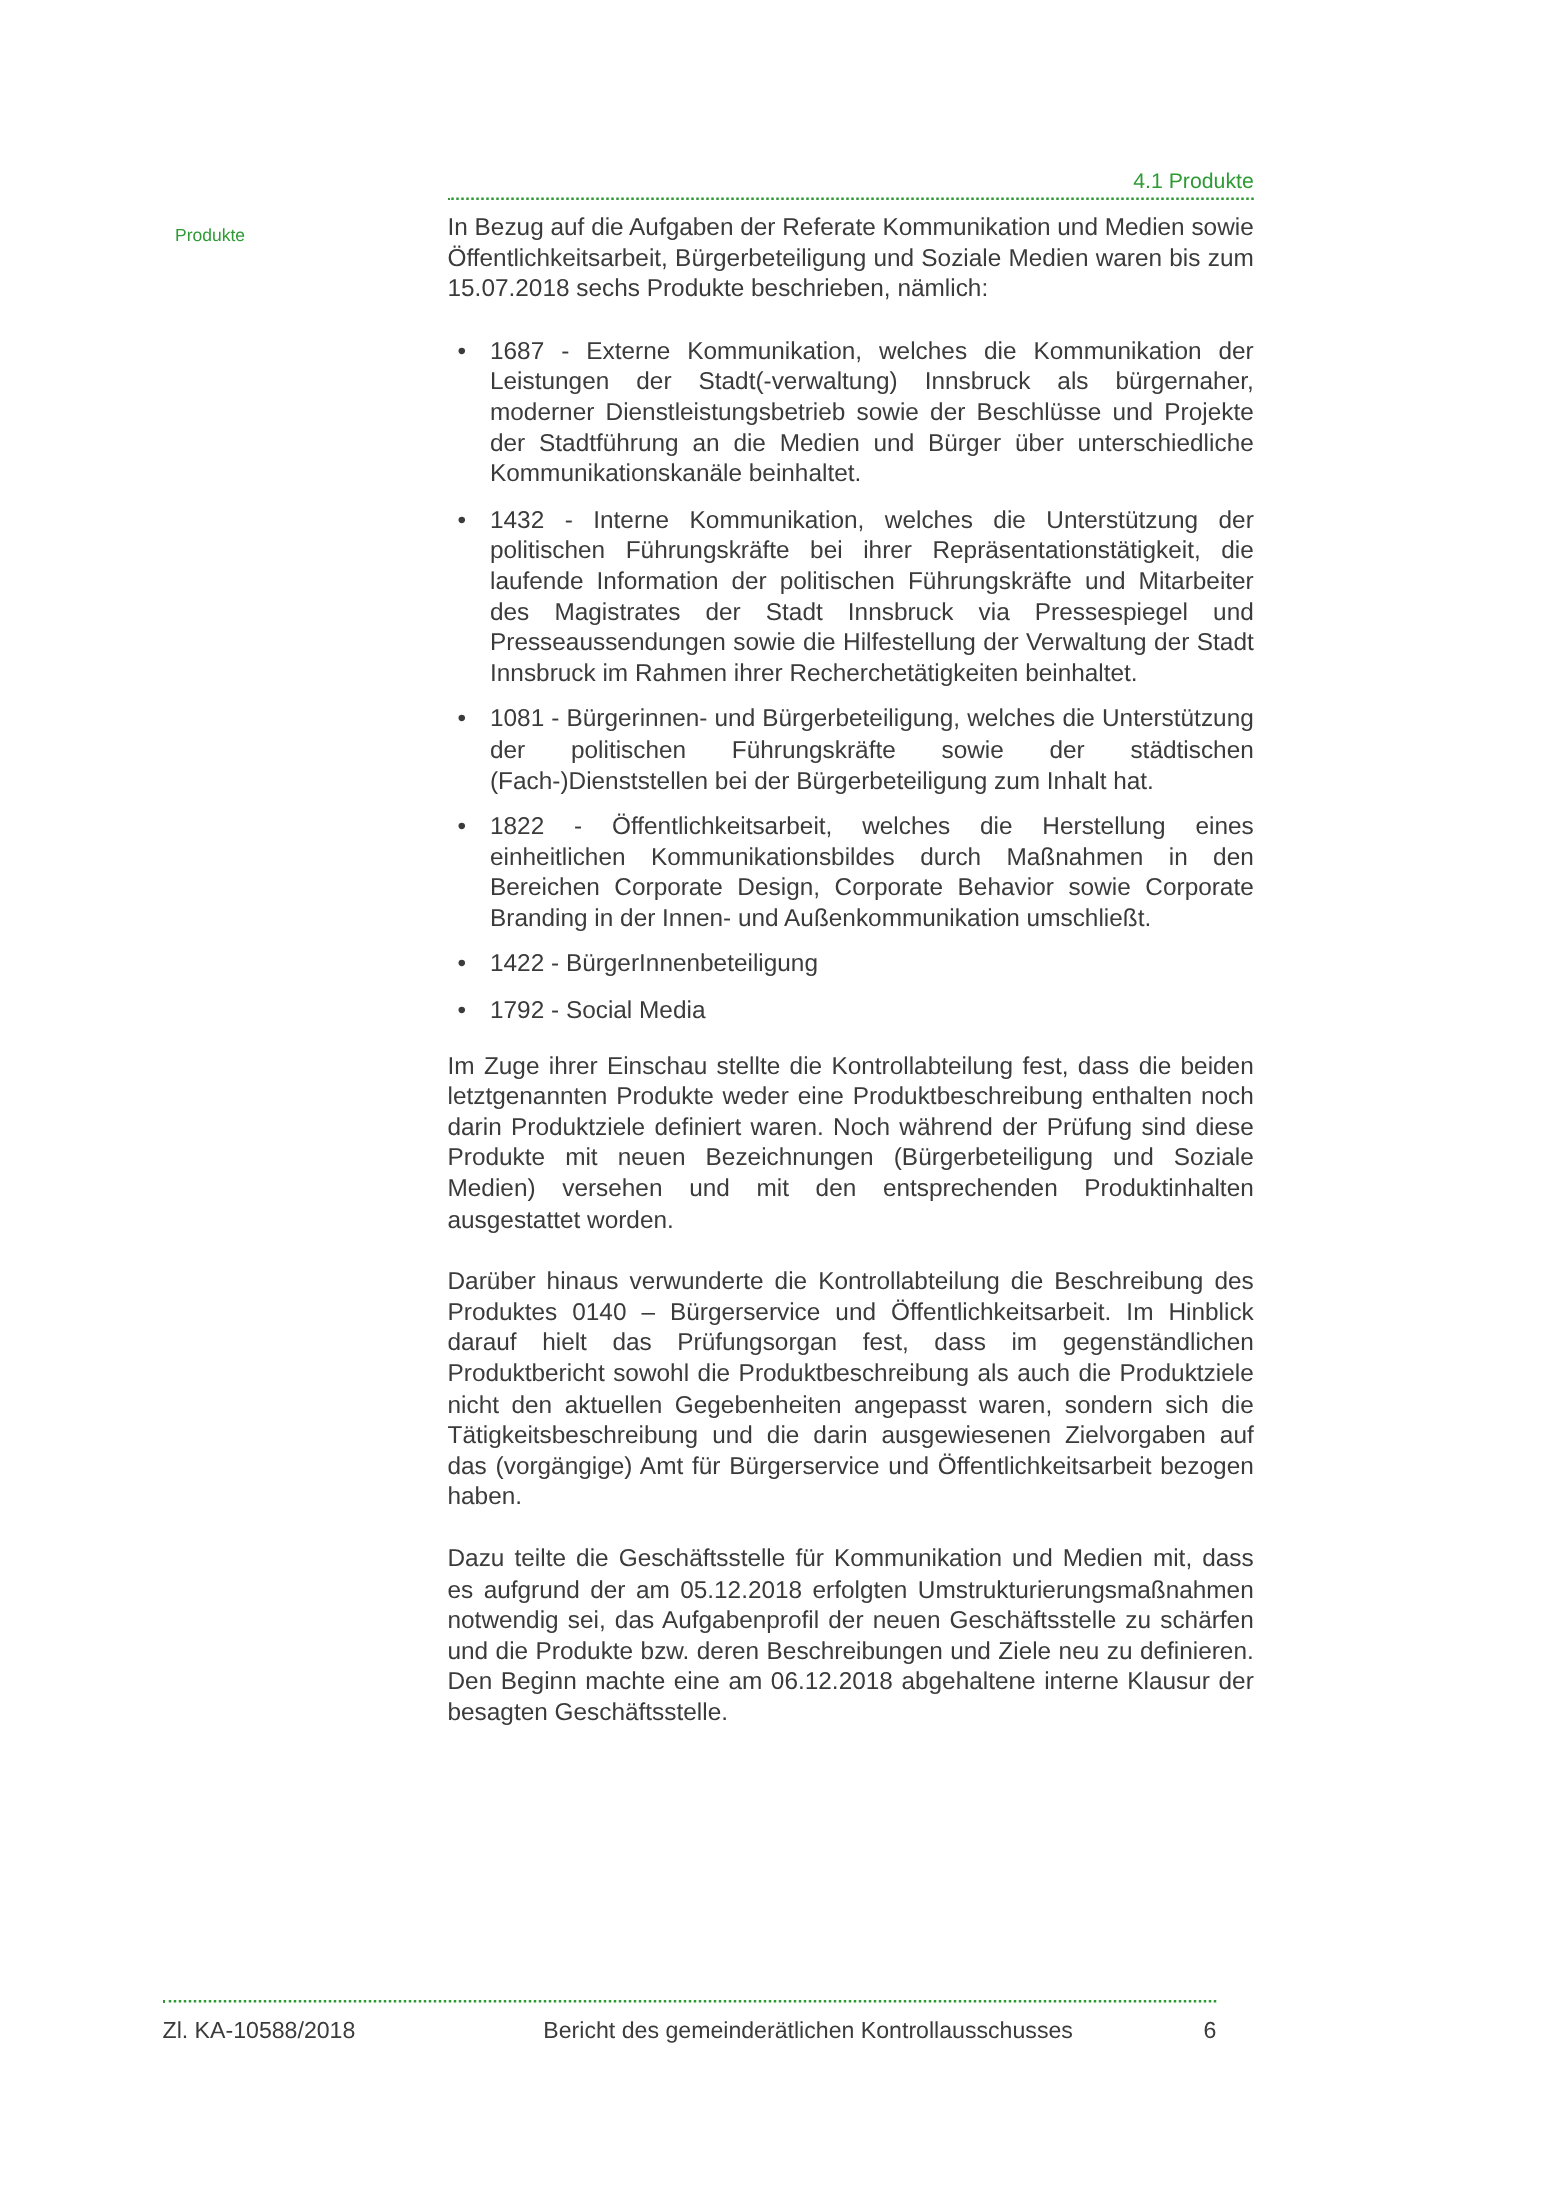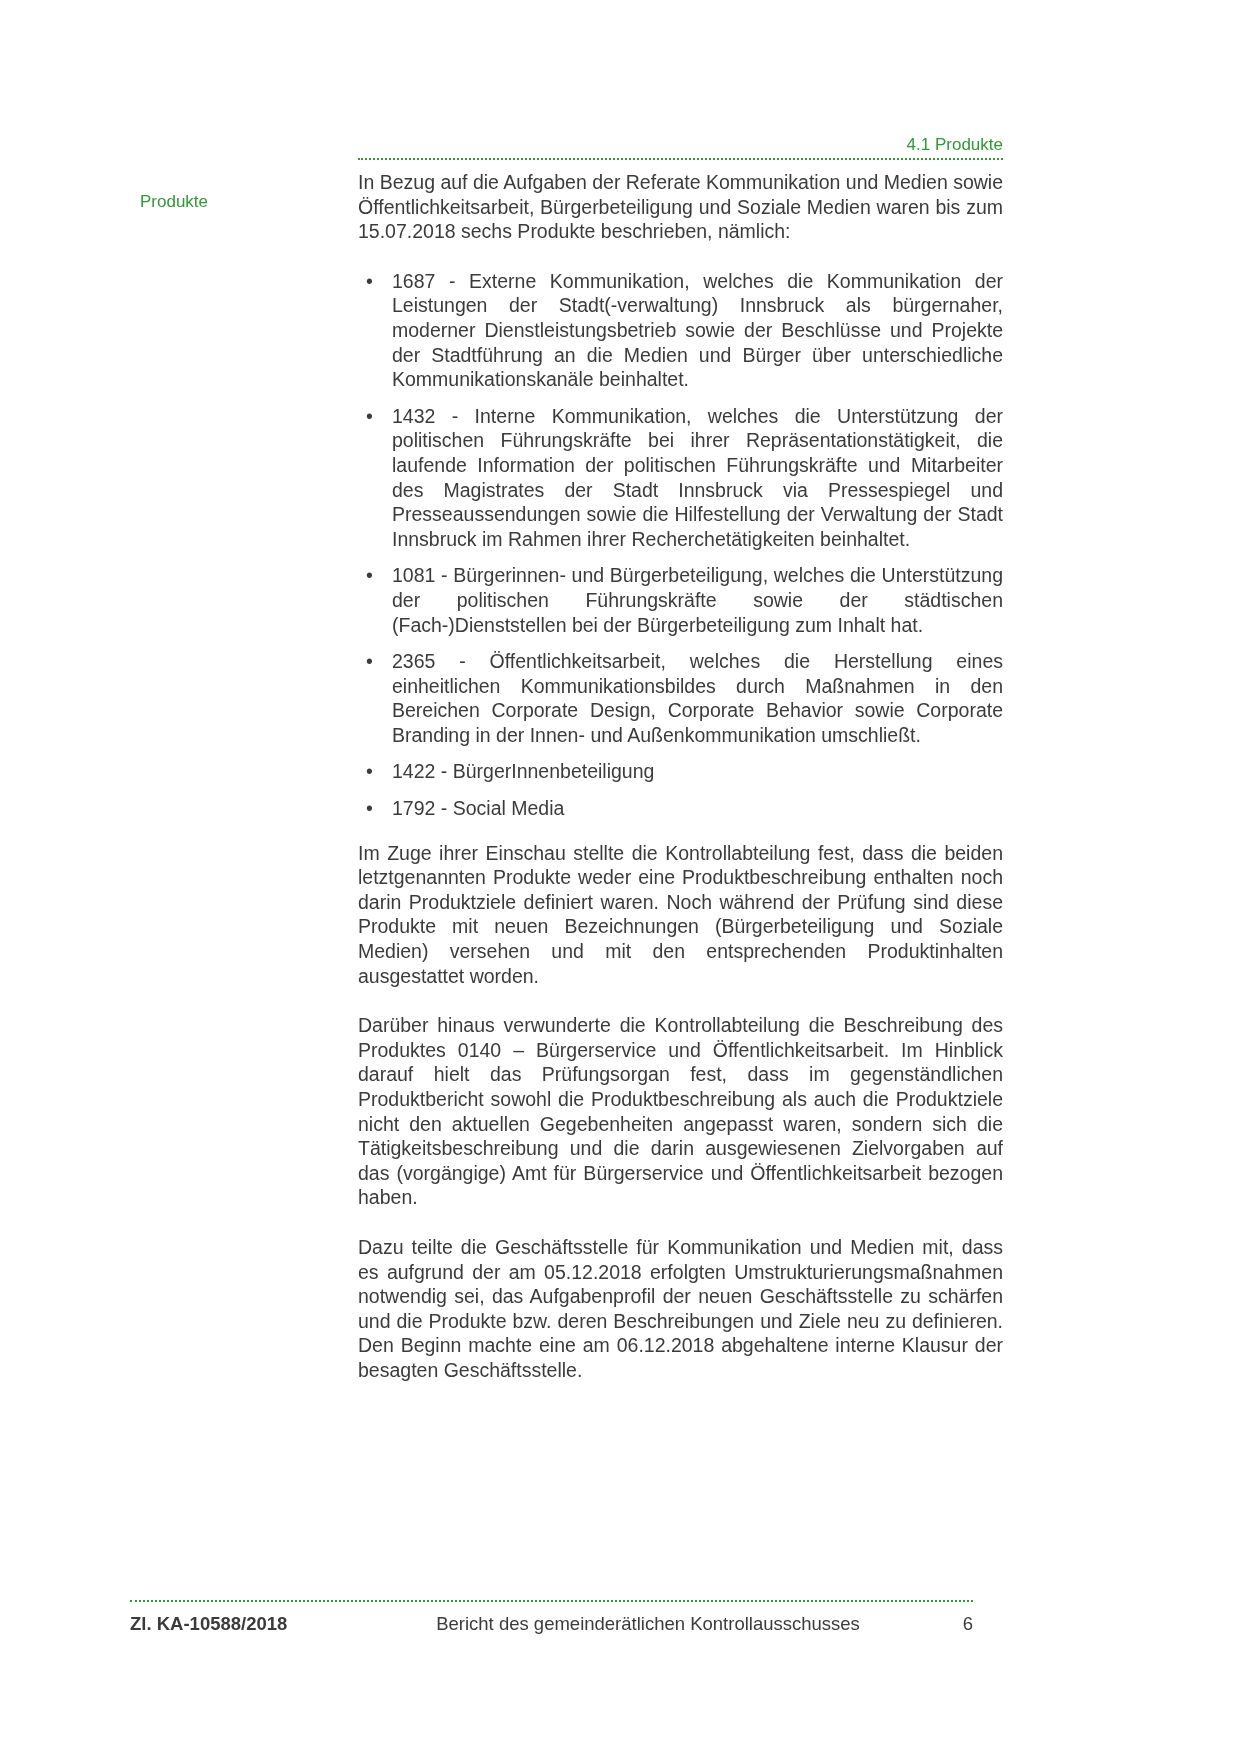--- a/index.html
+++ b/index.html
@@ -19,22 +19,22 @@
   .section-title{
     position:absolute;top:134px;left:358px;width:645px;
     text-align:right;color:var(--accent-green);
     font-size:17px;line-height:22px;
   }
   .header-rule{
     position:absolute;top:158px;left:358px;width:645px;height:0;
     border-top:2px dotted var(--accent-green);
   }
   .margin-label{
-    position:absolute;top:190px;left:140px;
-    color:var(--accent-green);font-size:17px;line-height:24px;
+    position:absolute;top:176px;left:140px;
+    color:var(--accent-green);font-size:14px;line-height:24px;
   }
   .body-col{
     position:absolute;top:170px;left:358px;width:645px;
     font-size:19.5px;line-height:24.6px;text-align:justify;
   }
   .body-col p{margin:0 0 25px 0;}
   ul.bullets{
     list-style:none;margin:5px 0 20px 0;padding:0;
   }
   ul.bullets li{
@@ -48,21 +48,21 @@
   }
   .footer-rule{
     position:absolute;top:1600px;left:130px;width:843px;height:0;
     border-top:2px dotted var(--accent-green);
   }
   .footer-row{
     position:absolute;top:1612px;left:130px;width:843px;
     display:flex;align-items:baseline;
     font-size:18.5px;line-height:24px;
   }
-  .footer-left{flex:0 0 auto;font-weight:bold;}
+  .footer-left{flex:0 0 auto;}
   .footer-center{flex:1 1 auto;text-align:center;padding-left:46px;}
   .footer-right{flex:0 0 auto;text-align:right;}
 </style>
 </head>
 <body>
 
 <div>
 
   <div class="section-title">4.1 Produkte</div>
 
@@ -82,21 +82,21 @@
       <li>
         <span class="marker">•</span>
         <span>1432 - Interne Kommunikation, welches die Unterstützung der politischen Führungskräfte bei ihrer Repräsentationstätigkeit, die laufende Information der politischen Führungskräfte und Mitarbeiter des Magistrates der Stadt Innsbruck via Pressespiegel und Presseaussendungen sowie die Hilfestellung der Verwaltung der Stadt Innsbruck im Rahmen ihrer Recherchetätigkeiten beinhaltet.</span>
       </li>
       <li>
         <span class="marker">•</span>
         <span>1081 - Bürgerinnen- und Bürgerbeteiligung, welches die Unterstützung der politischen Führungskräfte sowie der städtischen (Fach-)Dienststellen bei der Bürgerbeteiligung zum Inhalt hat.</span>
       </li>
       <li>
         <span class="marker">•</span>
-        <span>2365 - Öffentlichkeitsarbeit, welches die Herstellung eines einheitlichen Kommunikationsbildes durch Maßnahmen in den Bereichen Corporate Design, Corporate Behavior sowie Corporate Branding in der Innen- und Außenkommunikation umschließt.</span>
+        <span>1822 - Öffentlichkeitsarbeit, welches die Herstellung eines einheitlichen Kommunikationsbildes durch Maßnahmen in den Bereichen Corporate Design, Corporate Behavior sowie Corporate Branding in der Innen- und Außenkommunikation umschließt.</span>
       </li>
       <li>
         <span class="marker">•</span>
         <span>1422 - BürgerInnenbeteiligung</span>
       </li>
       <li>
         <span class="marker">•</span>
         <span>1792 - Social Media</span>
       </li>
     </ul>

